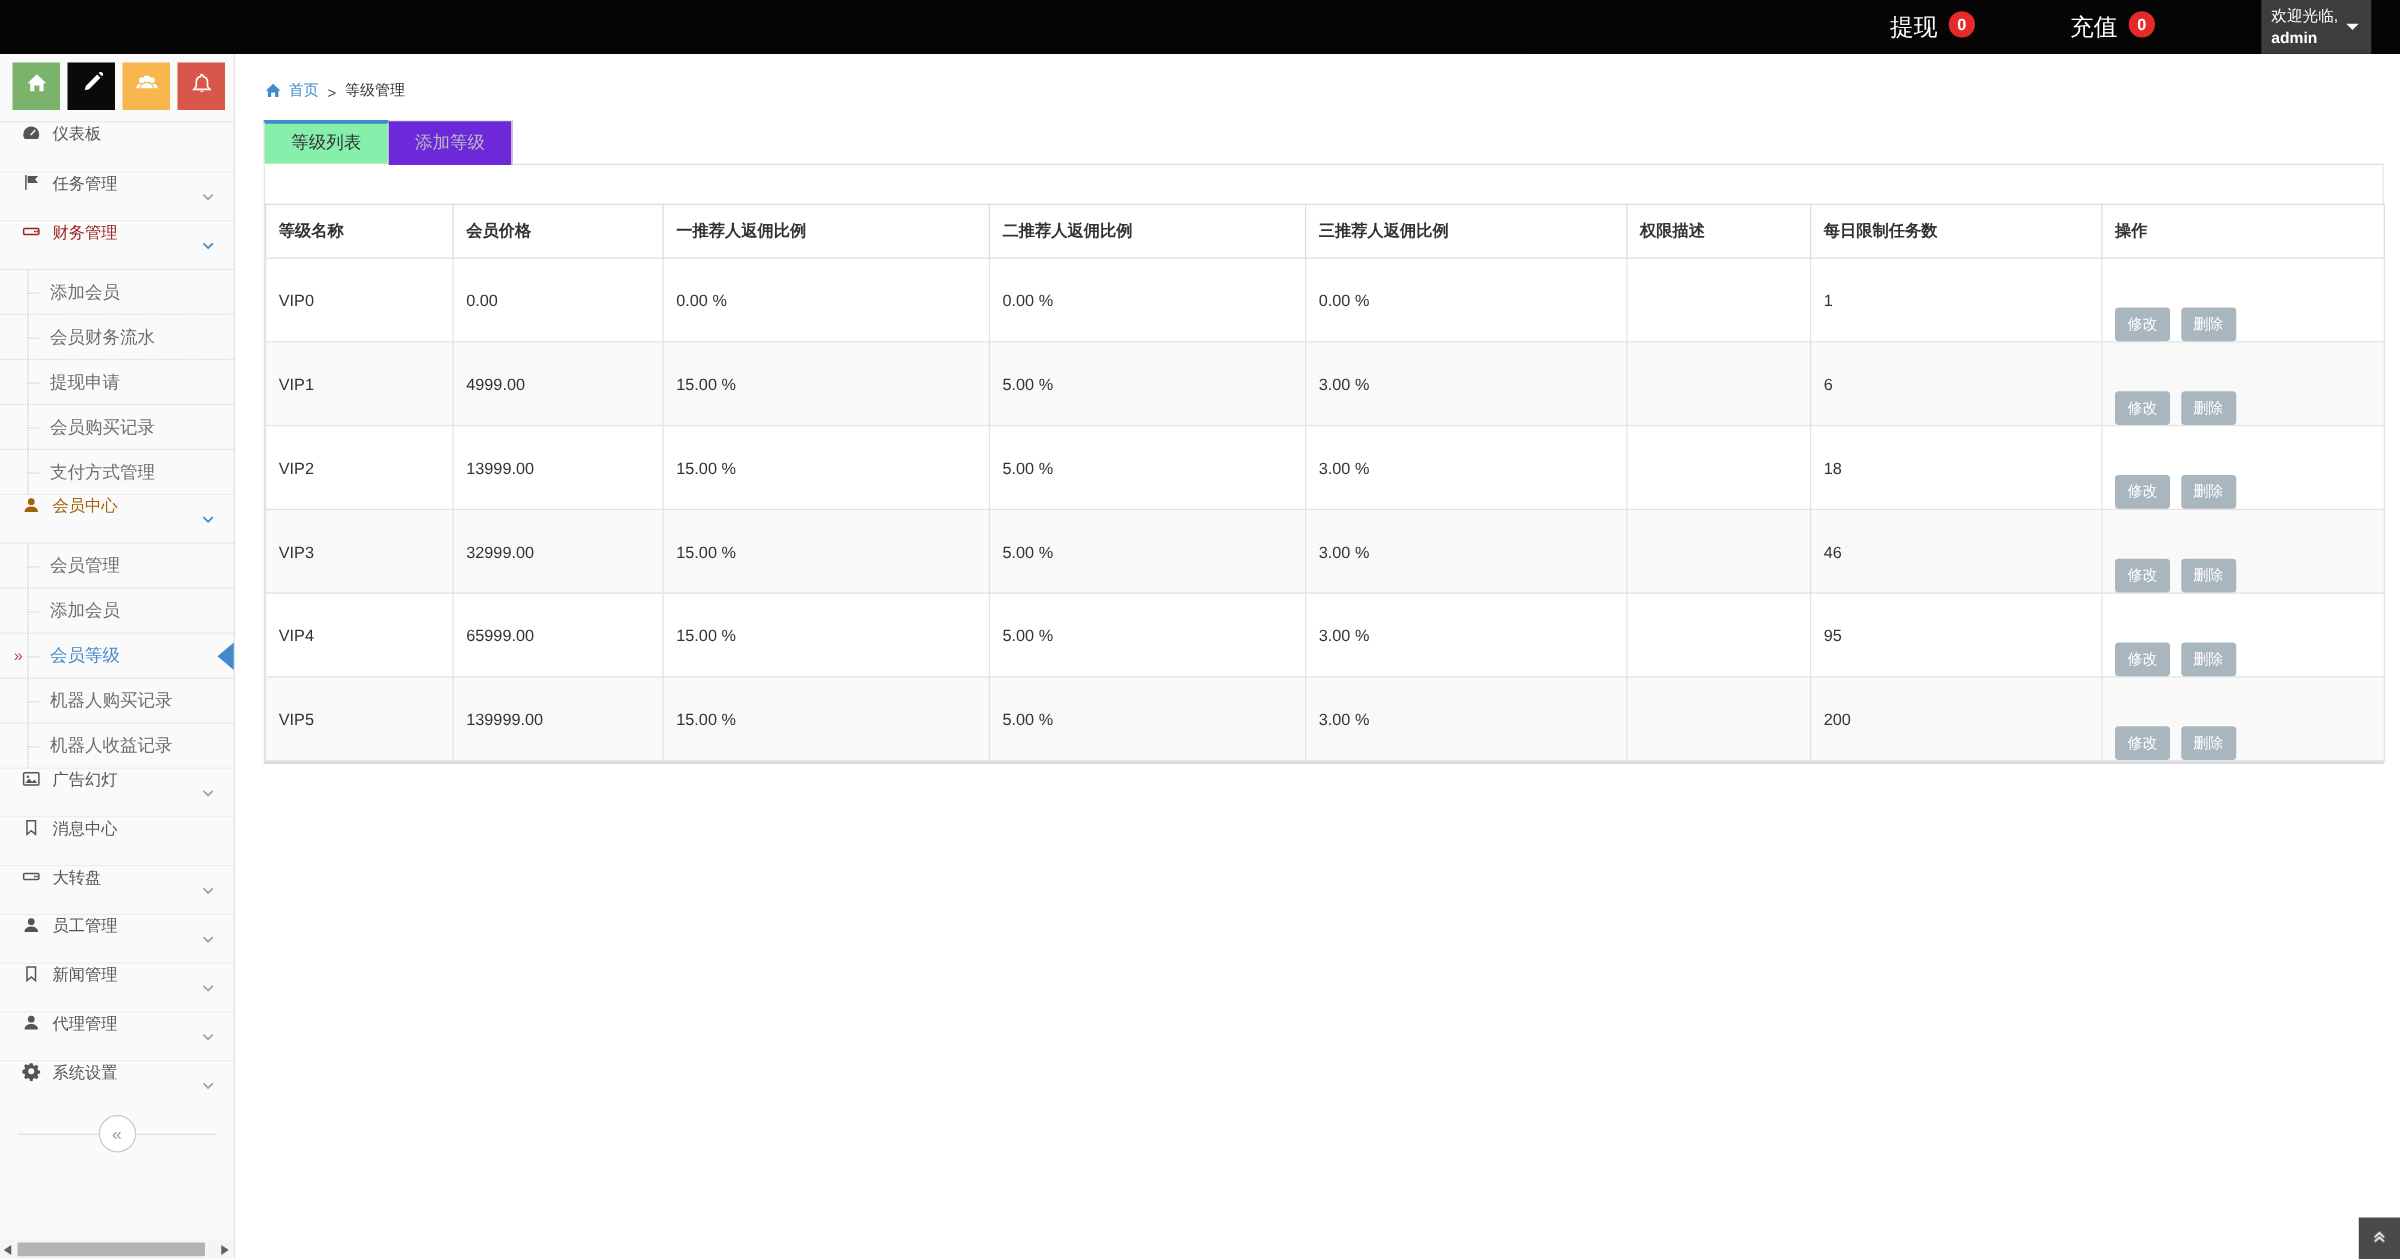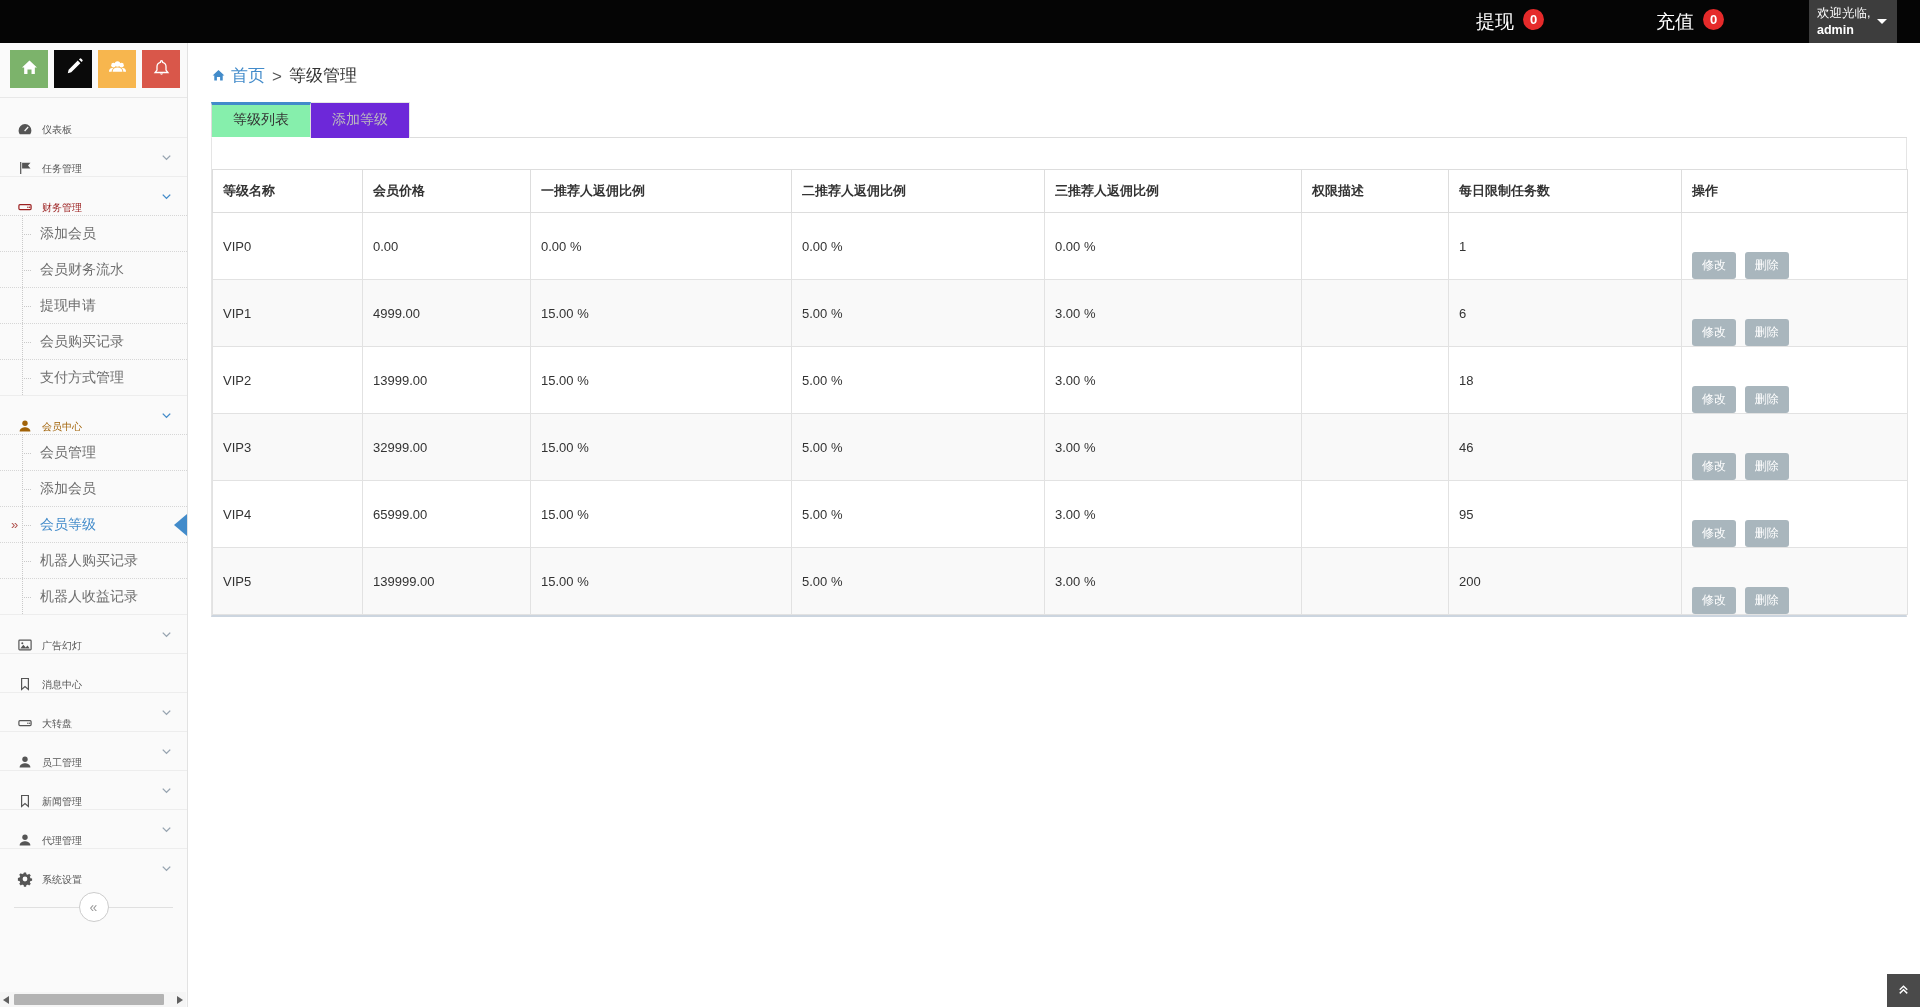--- a/index.html
+++ b/index.html
@@ -3,41 +3,41 @@
 <meta charset="utf-8">
 <style>
   * { margin:0; padding:0; box-sizing:border-box; }
   html,body { width:1920px; height:1007px; overflow:hidden; background:#fff;
     font-family:"Liberation Sans","DejaVu Sans",sans-serif; }
 
   
   .topbar { position:fixed; top:0; left:0; width:1920px; height:43px; background:#050505;
     display:flex; align-items:center; justify-content:flex-end; z-index:50; }
   .tstat { display:flex; align-items:flex-start; color:#fff; font-size:19px; cursor:pointer; }
-  .tstat + .tstat { margin-left:112px; }
+  .tstat + .tstat { margin-left:76px; }
   .badge { display:inline-flex; align-items:center; justify-content:center; min-width:21px;
     height:21px; border-radius:11px; background:#e52a2a; color:#fff; font-size:13px;
     font-weight:bold; margin-left:9px; padding:0 3px; }
   .userbox { margin-left:85px; margin-right:23px; width:88px; height:43px; background:#3d3d3d;
     color:#fff; font-size:12.5px; line-height:1.35; display:flex; align-items:center;
     padding:0 8px; cursor:pointer; }
   .userbox .caret { width:0; height:0; border-left:5px solid transparent;
     border-right:5px solid transparent; border-top:5px solid #fff; margin-left:7px; }
 
   
   .sidebar { position:fixed; top:43px; left:0; bottom:0; width:188px; background:#fafafa;
     border-right:1px solid #e2e2e2; }
   .tiles { display:flex; gap:6px; padding:7px 0 9px 10px; border-bottom:1px solid #e8e8e8; }
   .tile { width:38px; height:38px; display:flex; align-items:center; justify-content:center;
     color:#fff; cursor:pointer; }
   .tile svg { width:19px; height:19px; }
 
   ul.menu { list-style:none; }
-  li.mitem { position:relative; height:39px; display:flex; align-items:flex-end;
-    border-top:1px solid #ededed; cursor:pointer; color:#555; font-size:10px; }
+  li.mitem { position:relative; height:39px; display:flex; align-items:flex-start;
+    border-top:1px solid #ededed; cursor:pointer; color:#555; font-size:13px; }
   li.mitem:first-child { border-top:none; }
   li.mitem .icon { width:18px; height:16px; margin-left:16px; display:inline-flex;
     align-items:center; justify-content:center; }
   li.mitem .icon svg { width:16px; height:16px; }
   li.mitem .lbl { margin-left:8px; }
   li.mitem .chev { position:absolute; right:14px; top:13px; width:13px; height:13px; color:#97a4b0; }
   li.mitem .chev svg { width:13px; height:13px; }
 
   li.sitem { position:relative; height:36px; display:flex; align-items:center;
     border-top:1px dotted #d6d6d6; cursor:pointer; color:#6e6e6e; font-size:14px; }
@@ -65,21 +65,21 @@
   .tri-left { width:0; height:0; border-top:4px solid transparent; border-bottom:4px solid transparent;
     border-right:6px solid #606060; }
   .tri-right { width:0; height:0; border-top:4px solid transparent; border-bottom:4px solid transparent;
     border-left:6px solid #606060; }
   .hscroll .thumb { height:11px; background:#b3b3b3; border-radius:1px; flex:0 0 150px;
     margin-left:2px; cursor:pointer; }
 
   
   .content { position:absolute; top:43px; left:188px; width:1732px; bottom:0; background:#fff;
     padding:21px 13px 0 23px; }
-  .breadcrumb { display:flex; align-items:flex-end; font-size:17px; color:#333; }
+  .breadcrumb { display:flex; align-items:flex-end; font-size:12px; color:#333; }
   .breadcrumb .home { display:flex; align-items:center; color:#428bca; cursor:pointer; }
   .breadcrumb .home svg { width:15px; height:15px; margin-right:5px; }
   .breadcrumb .sep { margin:0 7px; color:#555; }
 
   .tabbar { margin-top:15px; border-bottom:1px solid #ddd; display:flex; }
   .tab { padding:8px 21px; font-size:14px; margin-bottom:-1px; cursor:pointer; }
   .tab.active { background:#86efac; color:#333; border:1px solid #ddd; border-bottom:1px solid #fff;
     border-top:3px solid #428bca; padding-top:6px; }
   .tab.inactive { color:#bdbdbd; background:#6d28d9; border:1px solid #e5e5e5; border-left:none;
     border-bottom:none; }

